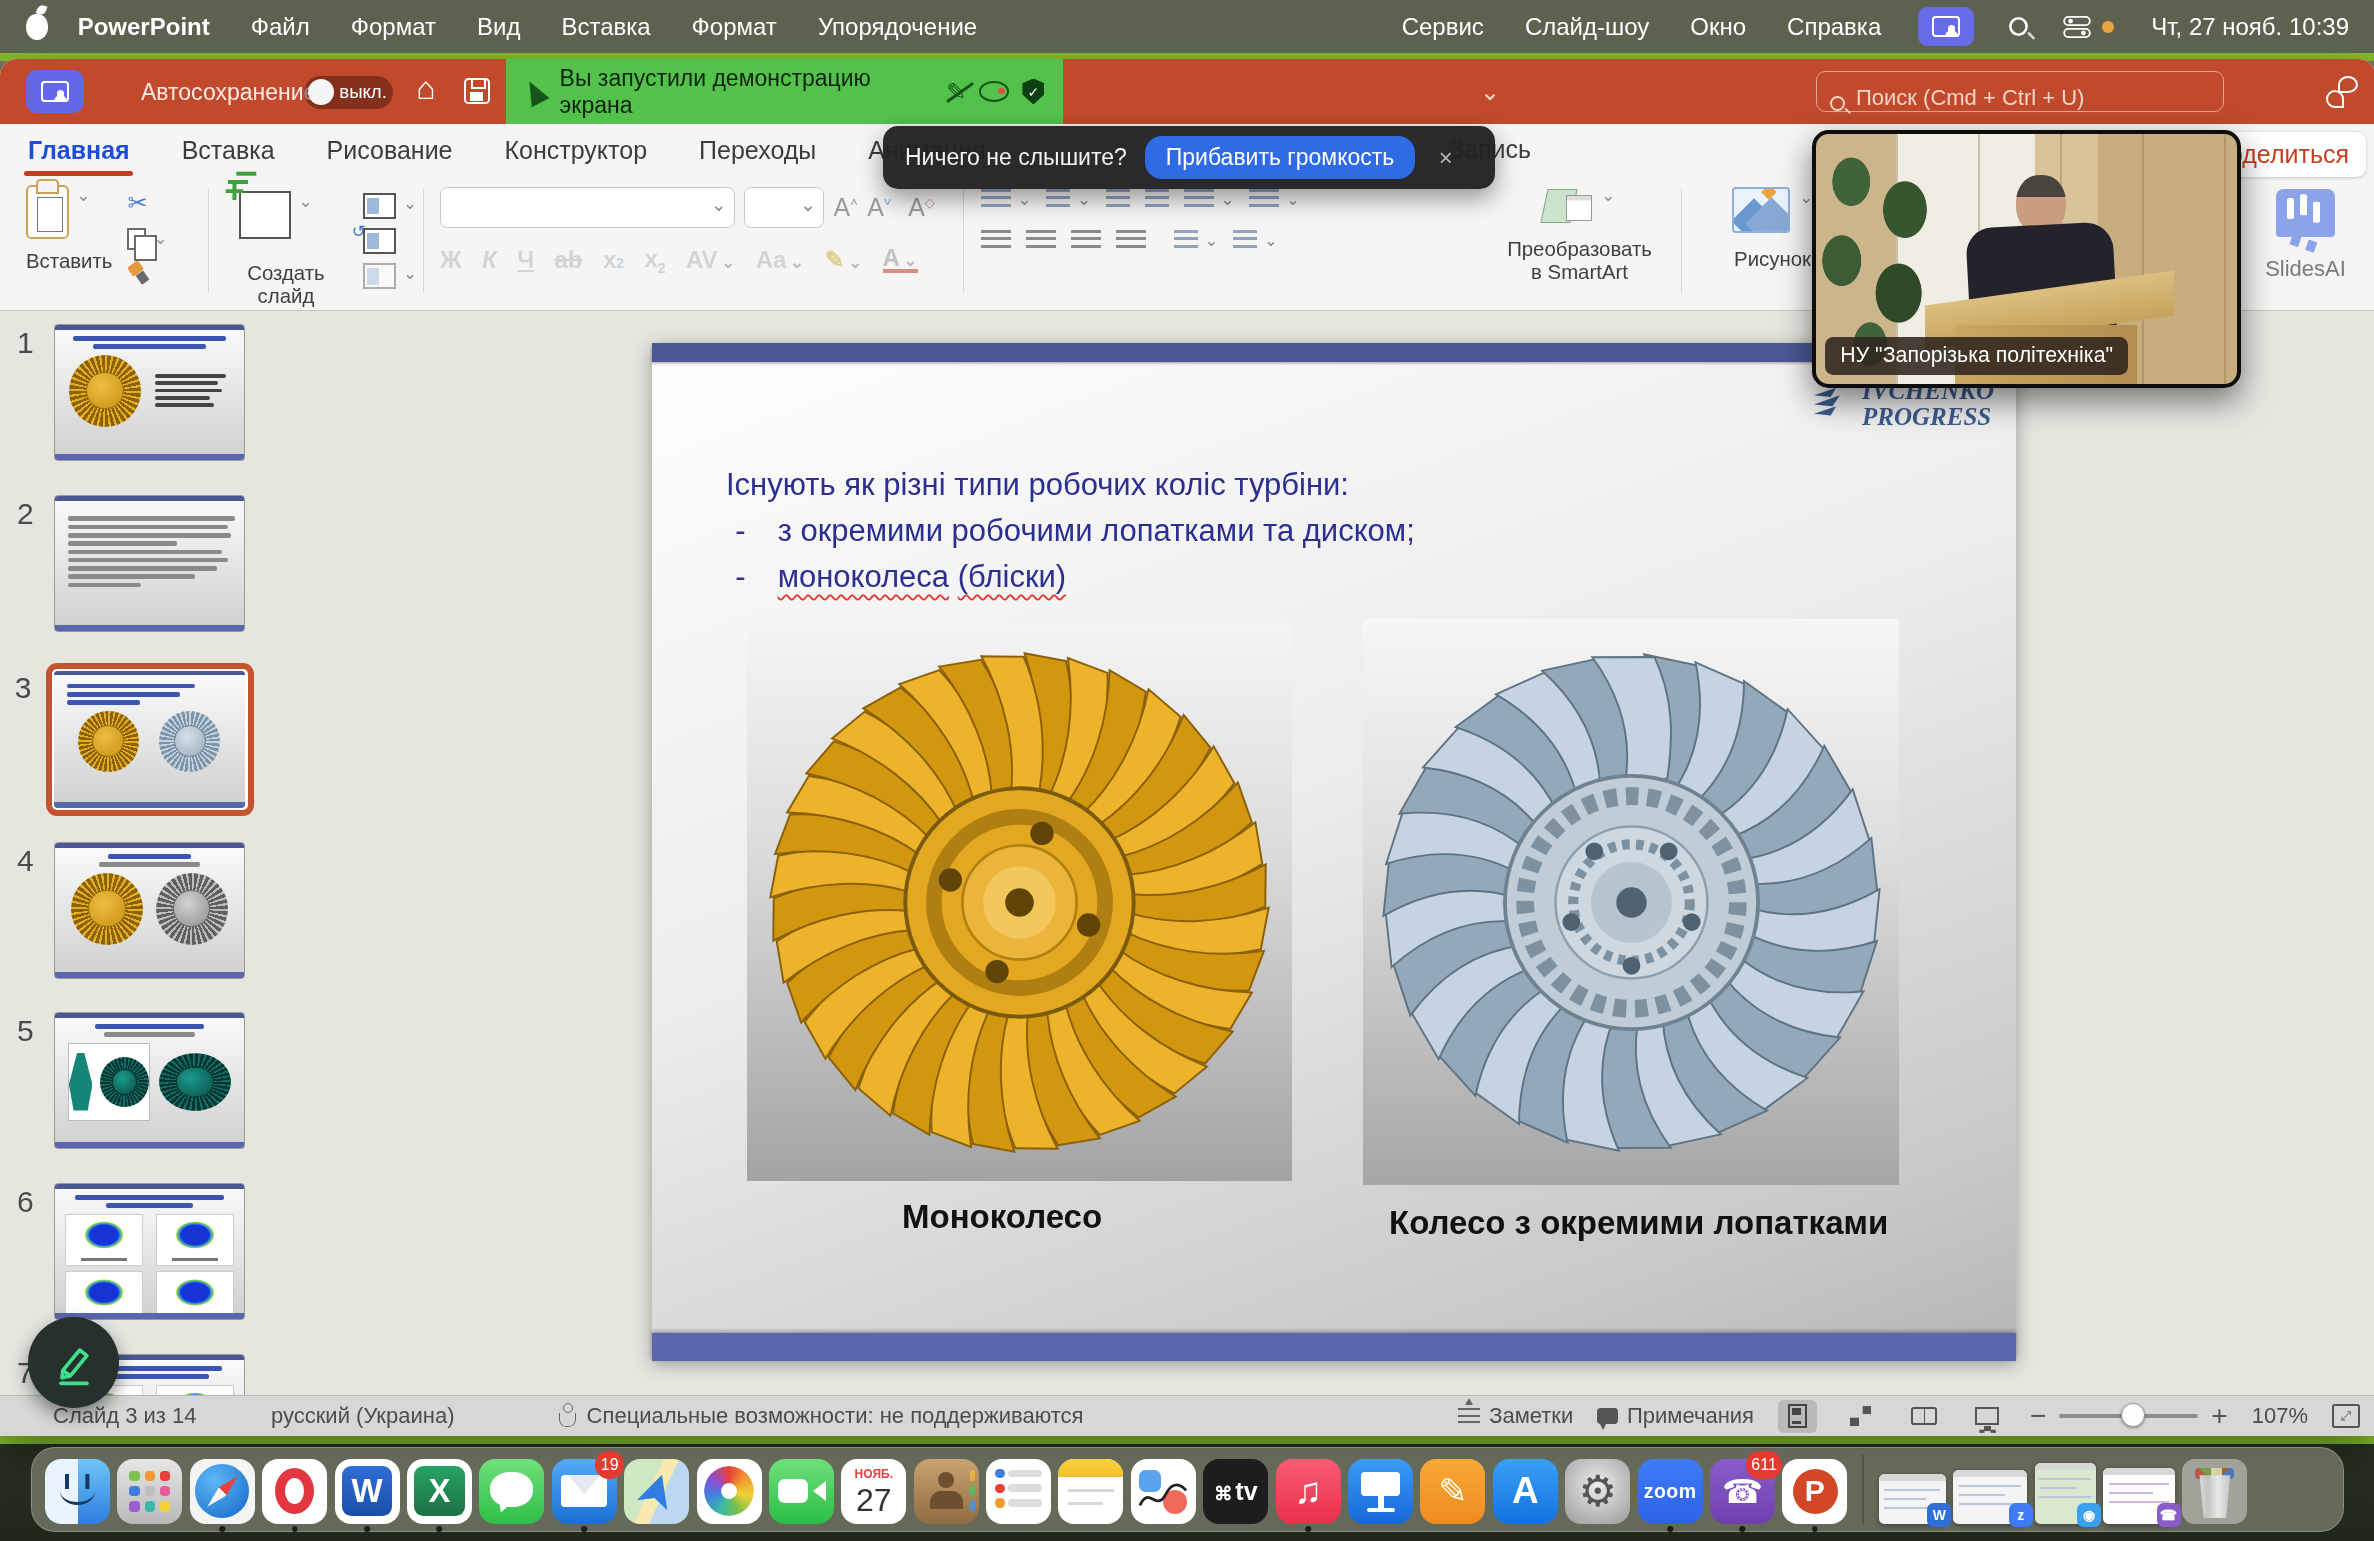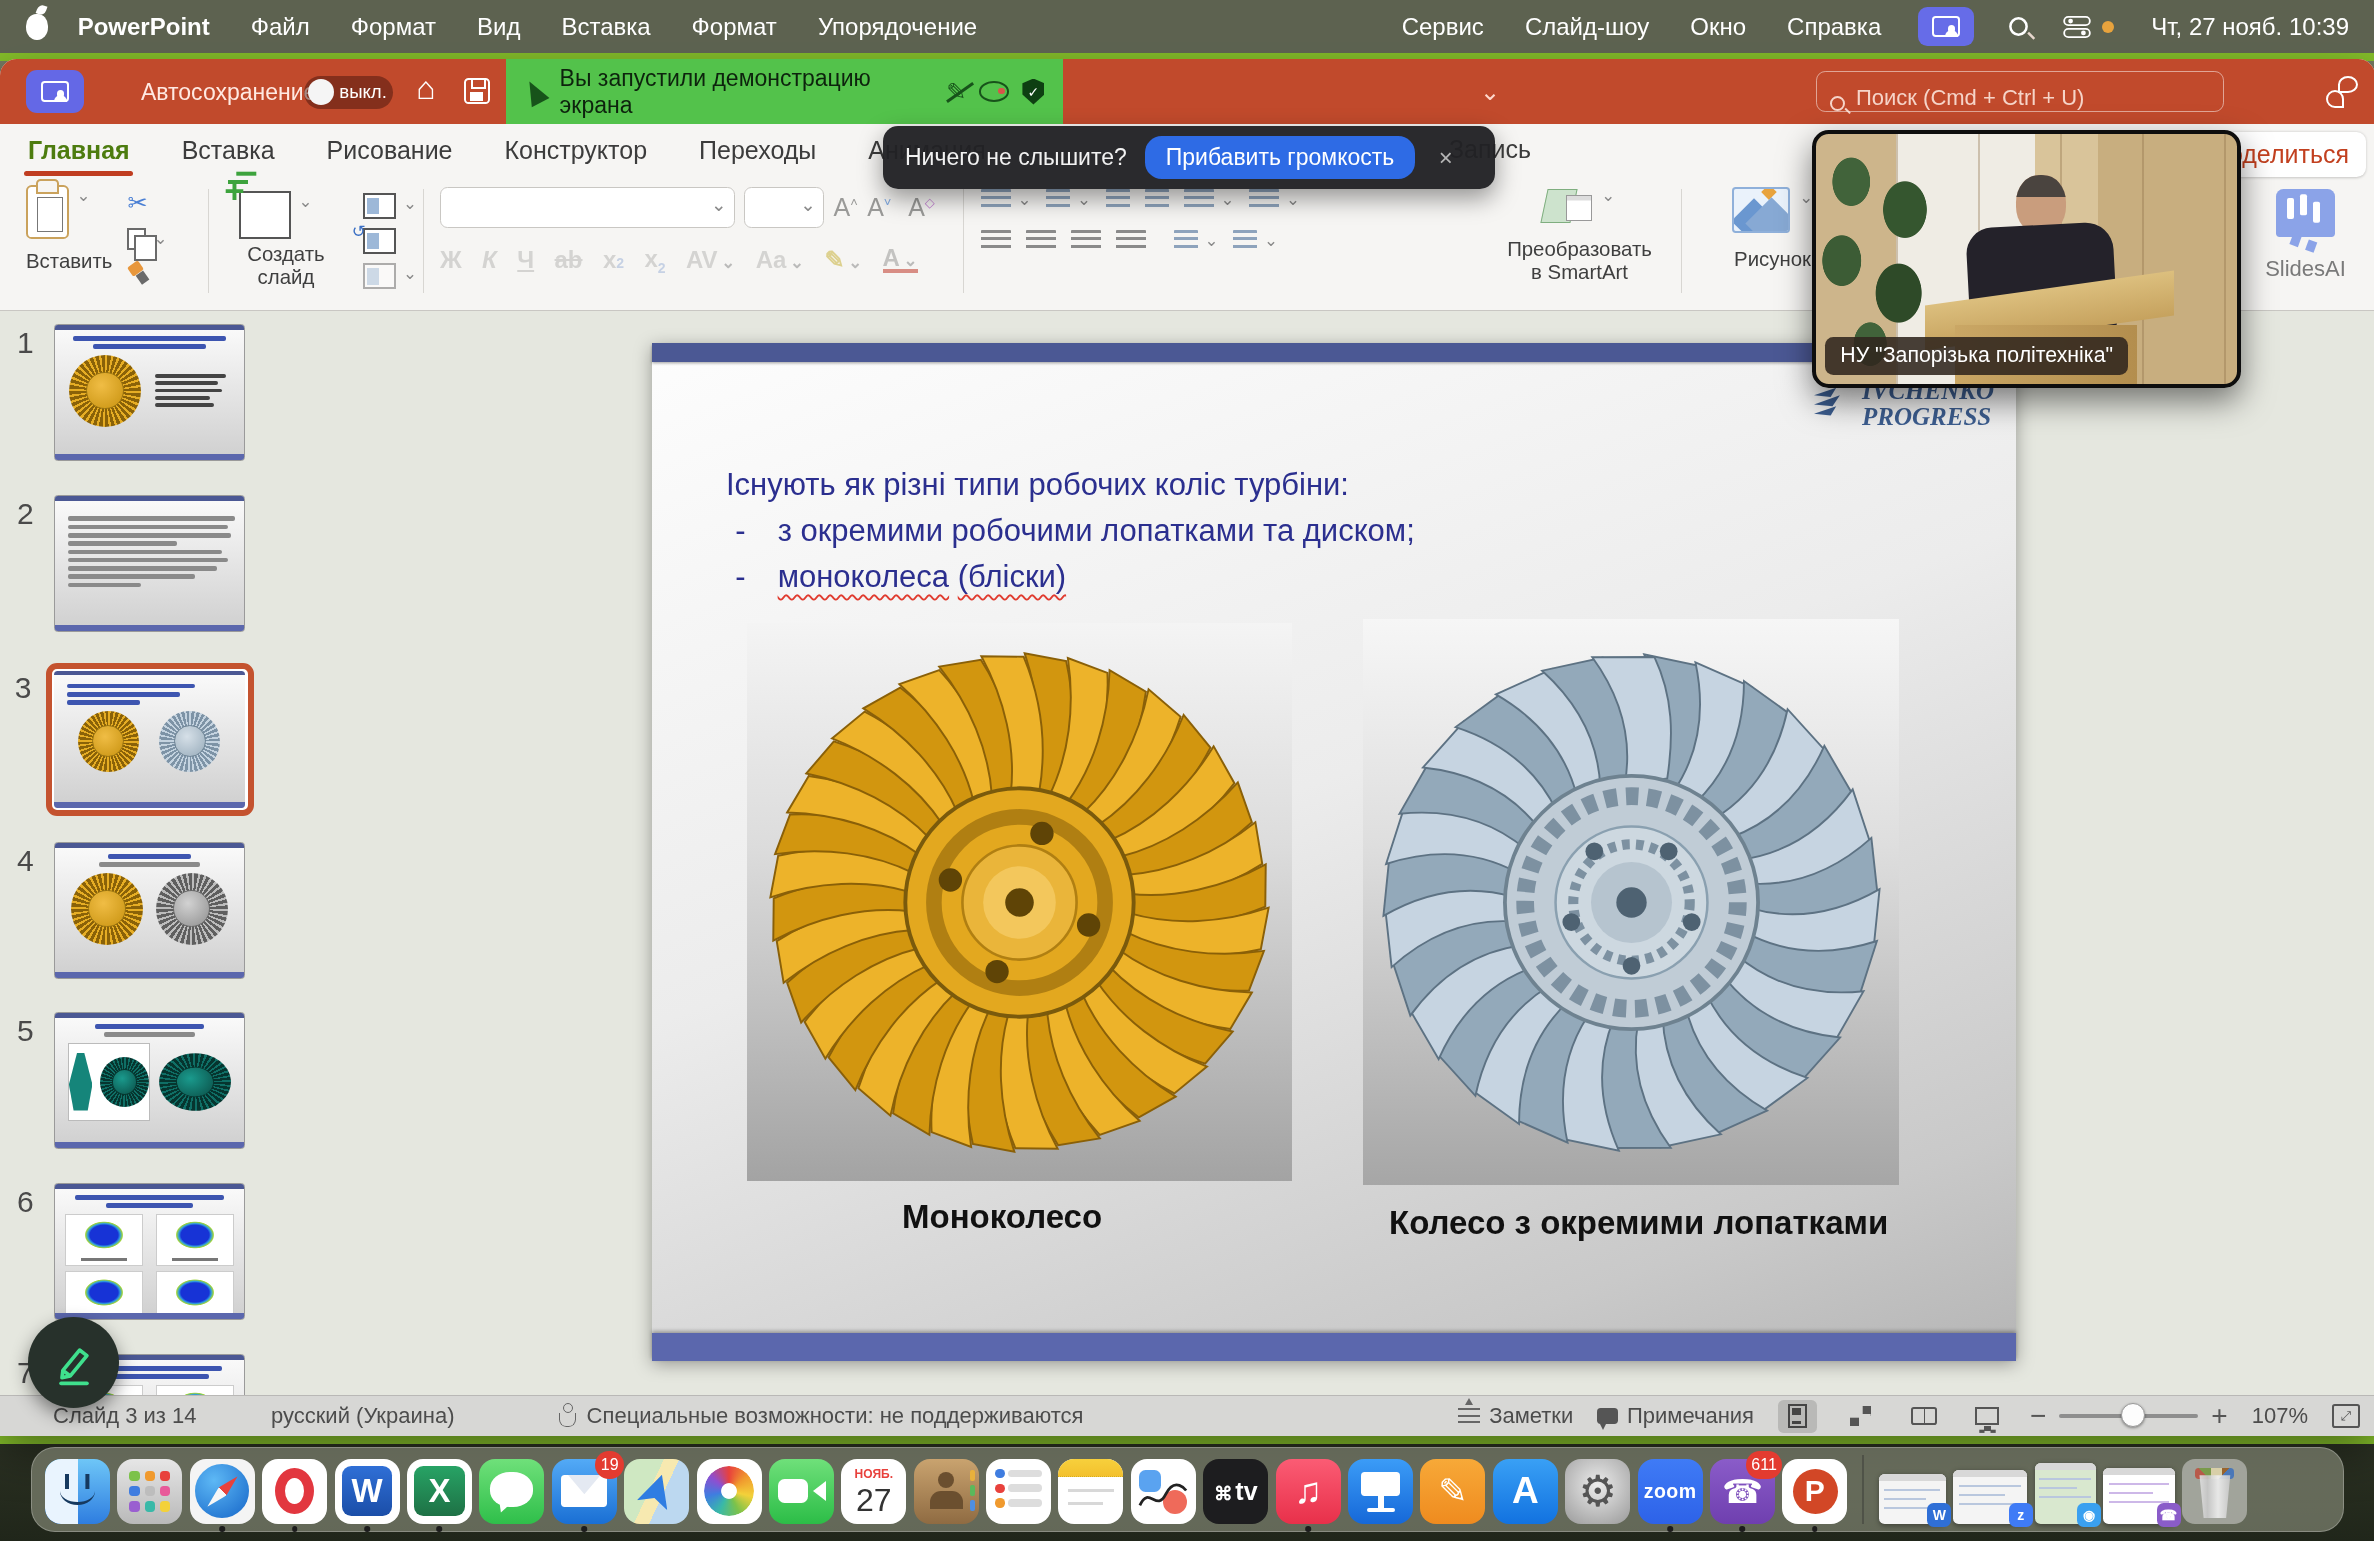--- a/index.html
+++ b/index.html
@@ -52,21 +52,21 @@
   .tb-search{position:absolute;left:1816px;top:12px;width:408px;height:41px;border:1.4px solid rgba(255,255,255,.5);border-radius:9.3px;display:flex;align-items:flex-end;gap:11px;padding:0 13px;color:rgba(255,236,228,.85);font-size:22px}
   .mag{width:15px;height:15px;border:2.3px solid rgba(255,236,228,.85);border-radius:50%;position:relative;flex:0 0 auto}
   .mag::after{content:"";position:absolute;left:12px;top:12px;width:7.4px;height:2.3px;background:rgba(255,236,228,.85);transform:rotate(45deg)}
   .tb-comments{position:absolute;right:16.7px;top:16.7px;width:32px;height:32px}
   .tb-comments::before{content:"";position:absolute;left:0;bottom:0;width:14px;height:14px;border:2.3px solid #fff;border-radius:50% 50% 0 50%}
   .tb-comments::after{content:"";position:absolute;right:0;top:0;width:16px;height:13px;border:2.3px solid #fff;border-radius:50% 50% 50% 0}
 
   
   .tabsrow{position:relative;height:52px;background:#f6f5f3;display:flex;align-items:center;padding-left:28px;gap:52px}
   .rtab{font-size:25px;color:#3c3c3c;position:relative;white-space:nowrap}
-  .rtab.active{font-weight:700;color:#4d7c0f}
+  .rtab.active{font-weight:700;color:#1d4ed8}
   .rtab.active::after{content:"";position:absolute;left:-3.7px;right:-3.7px;bottom:-11px;height:4.6px;border-radius:2.8px;background:#c03d20}
   .rtab.frag{position:absolute;left:1449px;top:11px}
 
   
   .ribbon{position:relative;height:135px;background:#f6f5f3;border-bottom:0.9px solid #c9c7c3}
   .rsep{position:absolute;top:13px;width:0.9px;height:104px;background:#d8d6d2}
   .rgroup{position:absolute;top:0;height:135px}
   .rlabel{font-size:20.4px;color:#3f3f3f;text-align:center;line-height:1.15}
   .cv::after{content:"⌄";font-size:16.7px;color:#8a8a8a;margin-left:3.7px}
   .clip{width:43px;height:54px;border:2.8px solid #caa25c;border-radius:5.6px;position:relative;background:#fff}
@@ -412,21 +412,21 @@
       </div>
       <i class="rsep" style="left:208px"></i>
 
       <div class="rgroup" style="left:226px;width:191px">
         <div style="display:flex;gap:16.7px;padding-top:15px">
           <div style="text-align:center">
             <div style="display:flex;align-items:flex-start;gap:3.7px;padding-left:13px">
                 <span class="newslide"></span>
                 <span class="cv"></span>
               </div>
-            <div class="rlabel" style="margin-top:4px">Создать слайд</div>
+            <div class="rlabel" style="margin-top:23px">Создать слайд</div>
           </div>
           <div style="display:flex;flex-direction:column;gap:9.3px;padding-top:1.9px">
             <span style="display:flex;gap:3.7px">
                 <span class="mini-slide"></span>
                 <span class="cv"></span>
               </span>
             <span class="mini-slide reset"></span>
             <span style="display:flex;gap:3.7px">
                 <span class="mini-slide faded"></span>
                 <span class="cv"></span>

